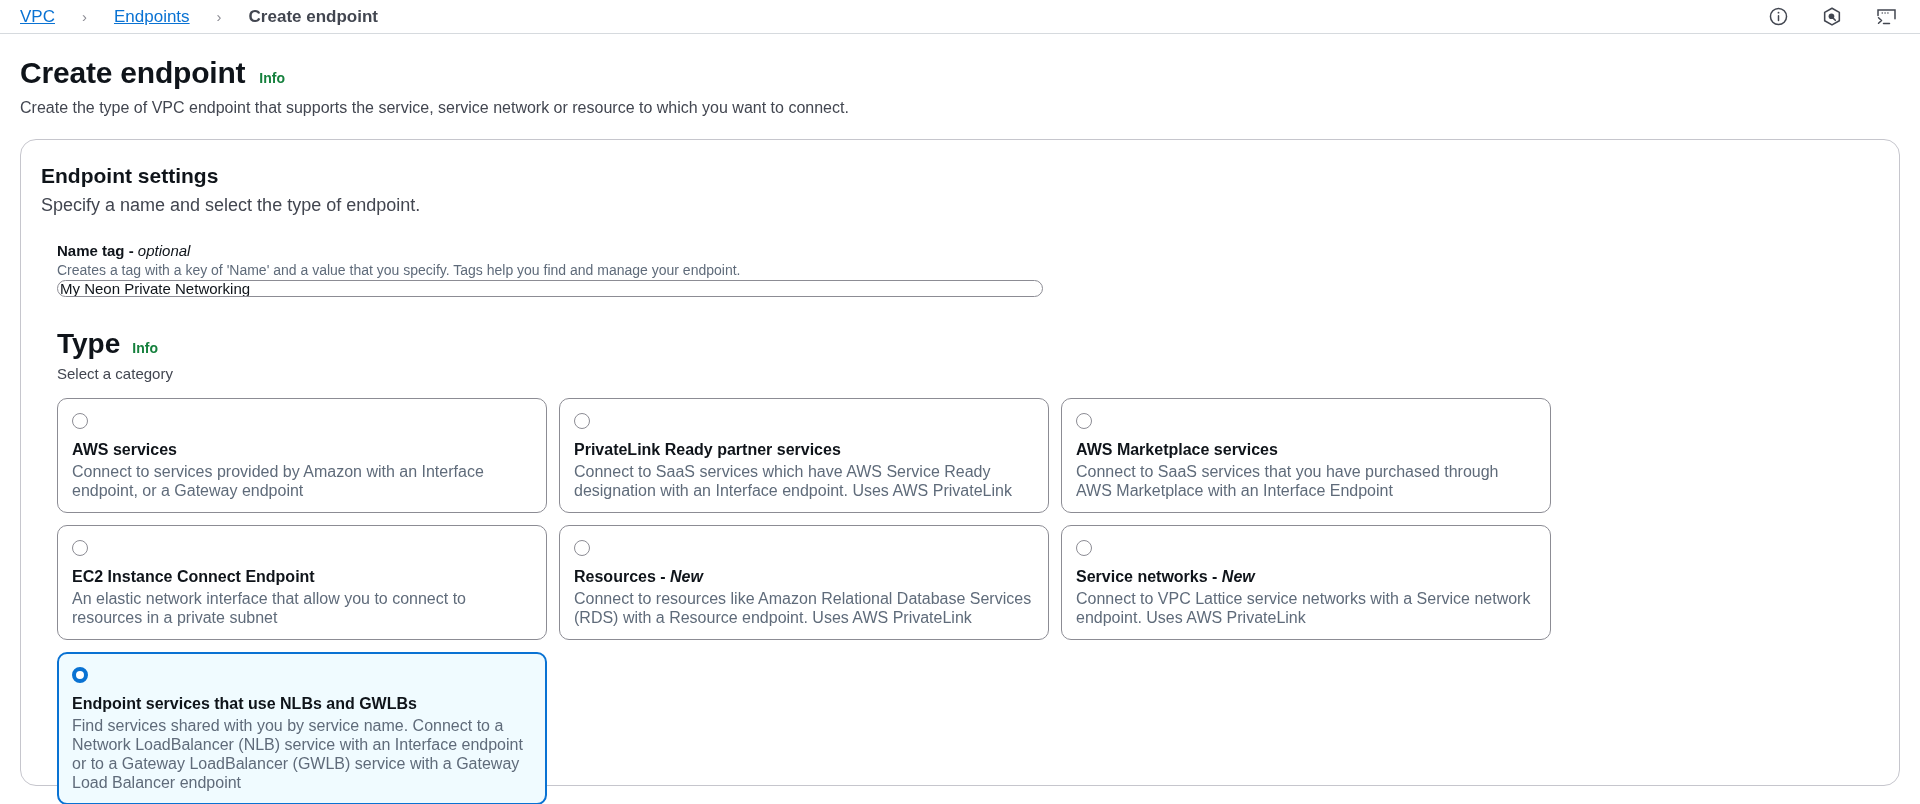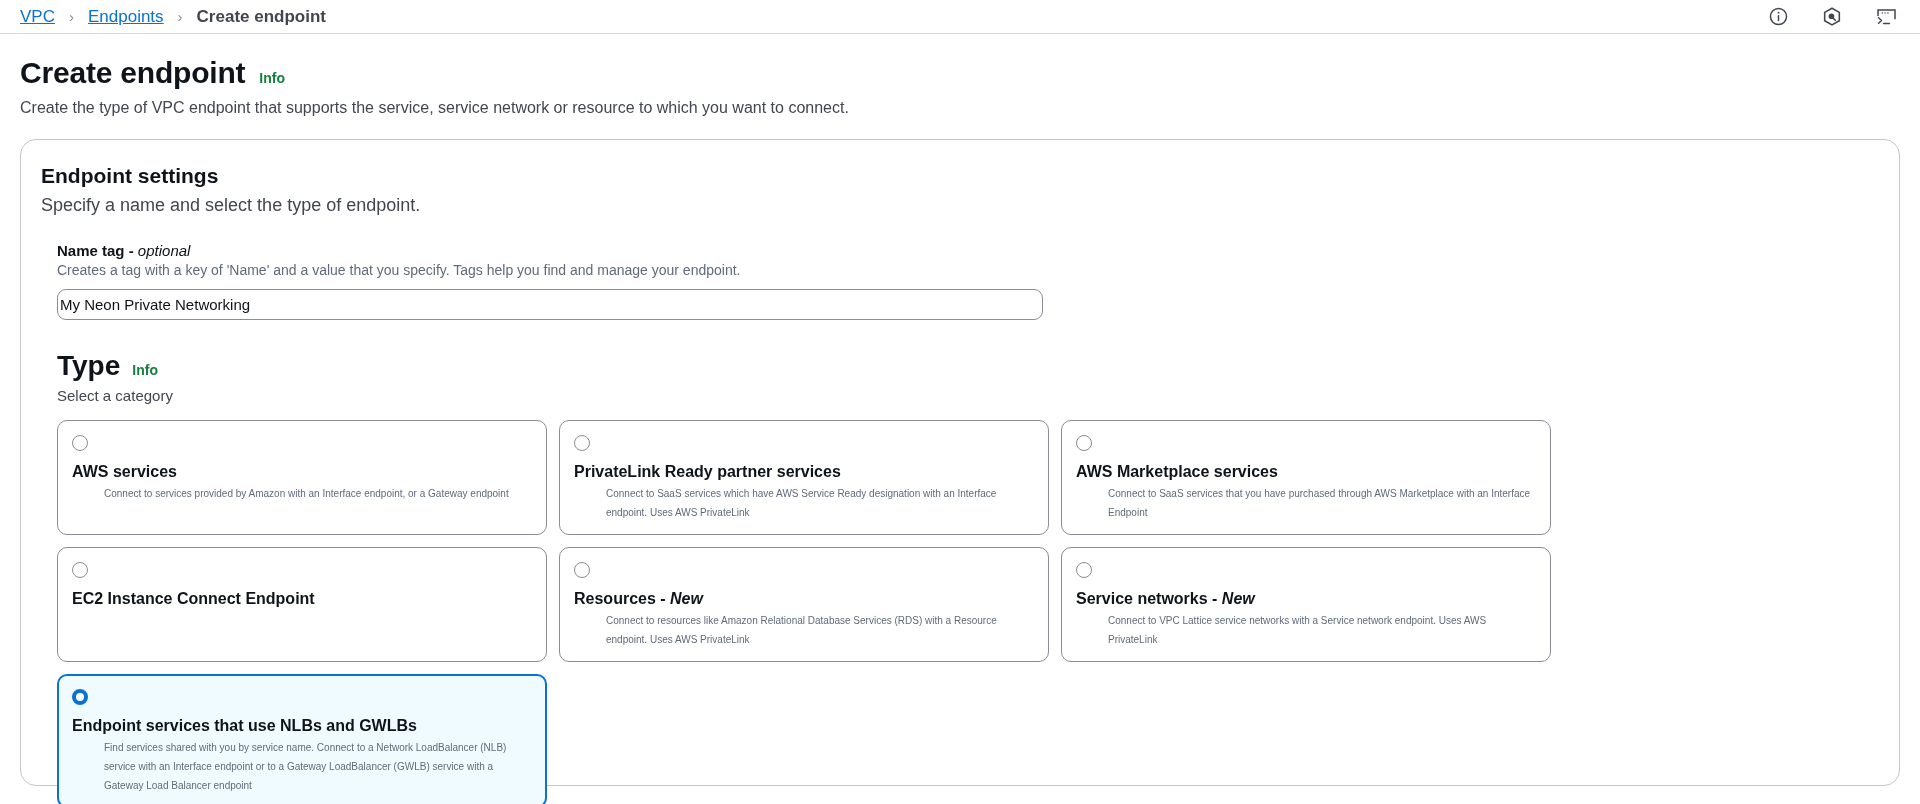--- a/index.html
+++ b/index.html
@@ -14,21 +14,21 @@
 
   
   .topbar {
     height: 34px;
     display: flex;
     align-items: center;
     padding: 0 22px 0 20px;
     border-bottom: 1px solid #d6dade;
     background: #ffffff;
   }
-  .crumbs { display: flex; align-items: center; gap: 0; flex: 1; }
+  .crumbs { display: flex; align-items: center; gap: 13px; flex: 1; }
   .crumb-link {
     font-size: 17px;
     color: #0972d3;
     text-decoration: underline;
     cursor: pointer;
     white-space: nowrap;
   }
   .crumb-current {
     font-size: 17px;
     font-weight: 700;
@@ -98,23 +98,23 @@
   .field-label .optional {
     font-weight: 400;
     font-style: italic;
   }
   .field-desc {
     font-size: 14px;
     color: #5f6b7a;
     margin-top: 3px;
   }
   .text-input {
-    margin-top: 11px;
+    margin-top: 2px;
     width: 986px;
-    height: 31px;
+    height: 17px;
     border: 1px solid #8c8c94;
     border-radius: 9px;
     padding: 0 2px;
     font-size: 15px;
     font-family: "Liberation Sans", sans-serif;
     color: #0f141a;
     background: #ffffff;
     outline: none;
   }
 
@@ -174,25 +174,24 @@
   }
   .opt-body { flex: 1; min-width: 0; }
   .opt-title {
     font-size: 16px;
     font-weight: 700;
     color: #0f141a;
     line-height: 19px;
   }
   .opt-title .newtag { font-style: italic; }
   .opt-desc {
-    font-size: 10px;
+    font-size: 16px;
     color: #5f6b7a;
     line-height: 19px;
     margin-top: 3px;
-    margin-left: 32px;
   }
 </style>
 </head>
 <body>
 
 <div class="topbar">
   <div class="crumbs">
     <span class="crumb-link">VPC</span>
     <span class="crumb-sep">›</span>
     <span class="crumb-link">Endpoints</span>
@@ -278,20 +277,21 @@
         <div class="opt-body">
           <div class="opt-title">AWS Marketplace services</div>
           <div class="opt-desc">Connect to SaaS services that you have purchased through AWS Marketplace with an Interface Endpoint</div>
         </div>
       </div>
 
       <div class="opt-card">
         <span class="radio"></span>
         <div class="opt-body">
           <div class="opt-title">EC2 Instance Connect Endpoint</div>
+          <div class="opt-desc">An elastic network interface that allow you to connect to resources in a private subnet</div>
         </div>
       </div>
 
       <div class="opt-card">
         <span class="radio"></span>
         <div class="opt-body">
           <div class="opt-title"><span>Resources - </span><span class="newtag">New</span></div>
           <div class="opt-desc">Connect to resources like Amazon Relational Database Services (RDS) with a Resource endpoint. Uses AWS PrivateLink</div>
         </div>
       </div>

